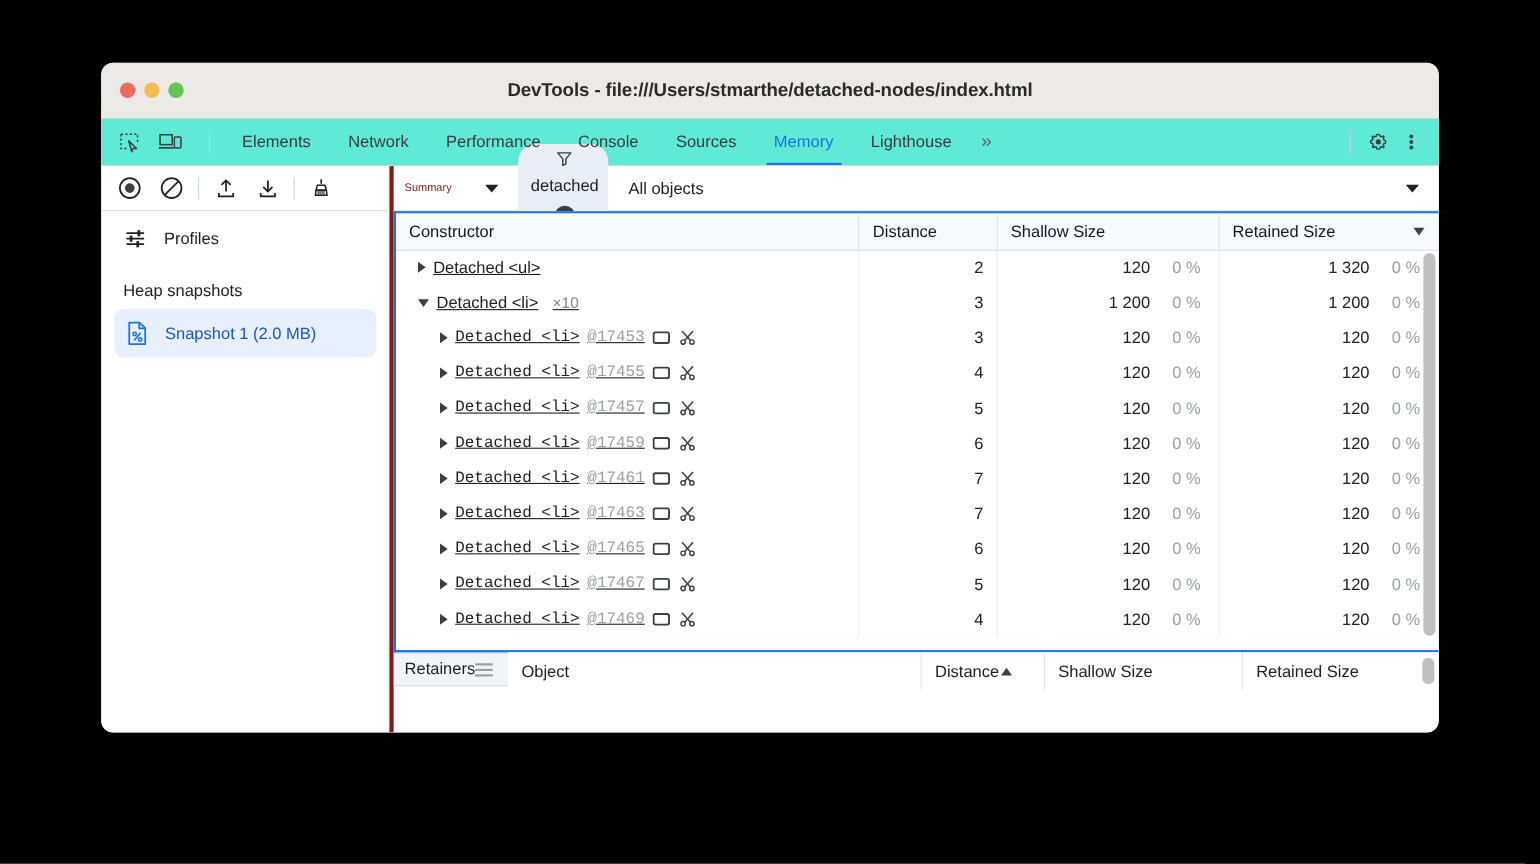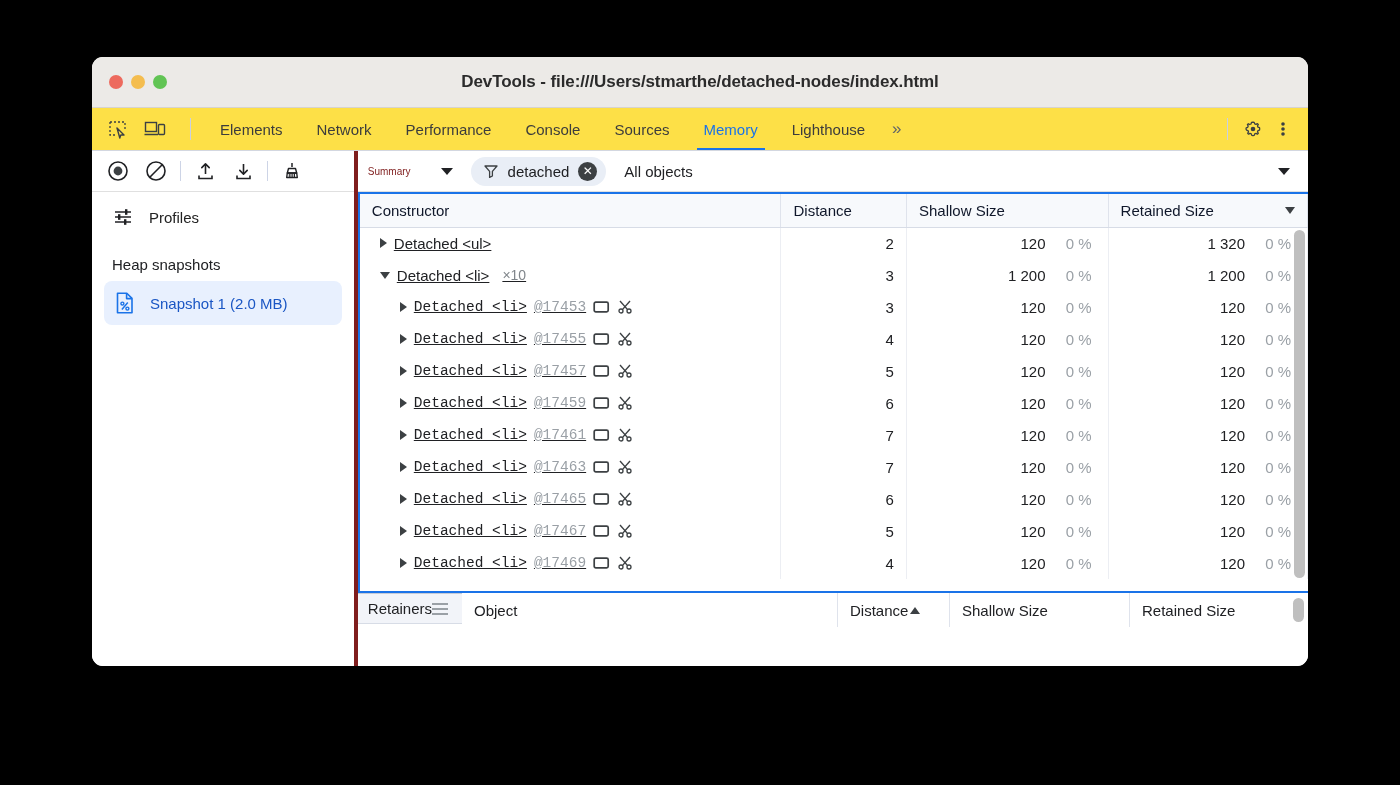--- a/index.html
+++ b/index.html
@@ -35,21 +35,21 @@
   #title {
     position: absolute; left: 0; right: 0; text-align: center;
     font-size: 17px; font-weight: bold; color: #2b2b2b;
     letter-spacing: -0.1px;
     pointer-events: none;
   }
 
   
   #tabbar {
     height: 43px;
-    background: #fde047;
+    background: #5eead4;
     display: flex; align-items: center;
     border-bottom: 1px solid #d3d7e0;
   }
   .tb-icons { display: flex; align-items: center; padding-left: 12px; gap: 12px; }
   .tb-ico { width: 26px; height: 26px; display:flex; align-items:center; justify-content:center; border-radius:4px; }
   .tb-sep { width:1px; height:22px; background:#c9d0e2; margin-left:10px; }
   .tabs { display: flex; align-items: center; height: 100%; margin-left: 12px; }
   .tab {
     height: 100%; display: flex; align-items: center;
     padding: 0 17px; font-size: 15px; color: #3c3c3c;
@@ -95,21 +95,21 @@
   .filterbar {
     height: 41px; display: flex; align-items: center;
     border-bottom: 1px solid #e0e0e0; background: #fff;
   }
   .dd-summary { display:flex; align-items:center; gap:30px; padding-left: 10px; }
   .dd-label { font-size: 10px; color: #7f1d1d; text-align: center; }
   .caret { width:0;height:0;border-left:6px solid transparent;border-right:6px solid transparent;border-top:7px solid #202124; }
   .chip {
     display:flex; align-items:center; gap:9px;
     background:#E9EEF6; border-radius: 16px;
-    padding: 5px 9px 5px 12px; margin-left: 18px;
+    padding: 5px 9px 5px 12px; margin-left: 18px; flex-direction: column;
   }
   .chip-text { font-size: 15px; color: #202124; }
   .chip-x {
     width:19px;height:19px;border-radius:50%;background:#3c4043;
     display:flex;align-items:center;justify-content:center;
     color:#fff;font-size:12px;line-height:1;
   }
   .allobj { flex:1; display:flex; align-items:center; justify-content:space-between; padding: 0 18px 0 18px; }
   .allobj-label { font-size:15px; color:#202124; }
 

